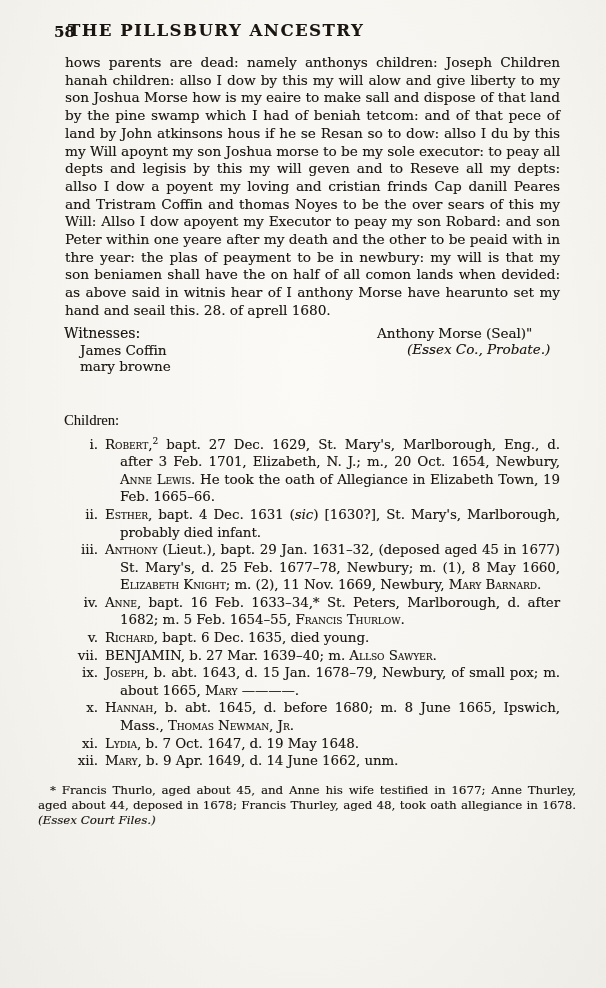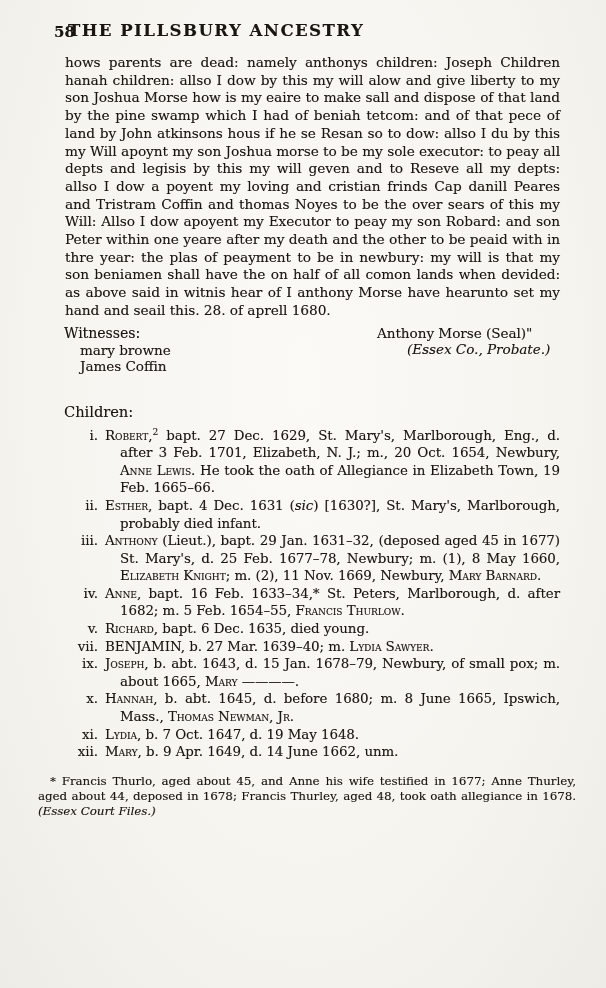--- a/index.html
+++ b/index.html
@@ -24,21 +24,21 @@
   .will{
     margin:8px 0 0 13px;
     font-size:13.6px;line-height:17.7px;
     text-align:justify;
   }
   .witnesses{position:relative;margin-top:5px;height:62px;}
   .wit-label{margin-left:12px;font-size:14px;line-height:17px;}
   .wit-name{margin-left:28px;font-size:13.5px;line-height:16.4px;}
   .sig-block{position:absolute;left:325px;top:0;font-size:13.5px;line-height:16.5px;}
   .sig-src{font-style:italic;padding-left:30px;}
-  .children-heading{margin:16px 0 7px 12px;font-size:14.6px;}
+  .children-heading{margin:25px 0 7px 12px;font-size:14.6px;font-family:Liberation Serif, serif;}
   .children-list{font-size:13.3px;line-height:17.6px;}
   .child{display:flex;}
   .child .num{flex:0 0 46px;text-align:right;padding-right:7px;}
   .child .cbody{flex:1;padding-left:15px;text-indent:-15px;text-align:justify;}
   .sc{font-variant:small-caps;}
   sup{font-size:9px;line-height:0;vertical-align:super;}
   .footnote{
     margin:13px -16px 0 -14px;
     font-size:11.8px;line-height:15.3px;
     text-align:justify;text-indent:12px;
@@ -52,22 +52,22 @@
   <div class="header">
     <span class="pagenum">58</span>
     <h1 class="title">THE PILLSBURY ANCESTRY</h1>
   </div>
 
   <p class="will">hows parents are dead: namely anthonys children: Joseph Children hanah children: allso I dow by this my will alow and give liberty to my son Joshua Morse how is my eaire to make sall and dispose of that land by the pine swamp which I had of beniah tetcom: and of that pece of land by John atkinsons hous if he se Resan so to dow: allso I du by this my Will apoynt my son Joshua morse to be my sole executor: to peay all depts and legisis by this my will geven and to Reseve all my depts: allso I dow a poyent my loving and cristian frinds Cap danill Peares and Tristram Coffin and thomas Noyes to be the over sears of this my Will: Allso I dow apoyent my Executor to peay my son Robard: and son Peter within one yeare after my death and the other to be peaid with in thre year: the plas of peayment to be in newbury: my will is that my son beniamen shall have the on half of all comon lands when devided: as above said in witnis hear of I anthony Morse have hearunto set my hand and seail this. 28. of aprell 1680.</p>
 
   <div class="witnesses">
     <div class="wit-left">
       <div class="wit-label">Witnesses:</div>
+      <div class="wit-name">James Coffin</div>
       <div class="wit-name">mary browne</div>
-      <div class="wit-name">James Coffin</div>
     </div>
     <div class="sig-block">
       <div class="sig">Anthony Morse (Seal)"</div>
       <div class="sig-src">(Essex Co., Probate.)</div>
     </div>
   </div>
 
   <div class="children-heading">Children:</div>
 
   <div class="children-list">
@@ -86,21 +86,21 @@
       <div class="child">
         <span class="num">iv.</span>
         <span class="cbody"><span class="sc">Anne</span>, bapt. 16 Feb. 1633–34,* St. Peters, Marlborough, d. after 1682; m. 5 Feb. 1654–55, <span class="sc">Francis Thurlow</span>.</span>
       </div>
       <div class="child">
         <span class="num">v.</span>
         <span class="cbody"><span class="sc">Richard</span>, bapt. 6 Dec. 1635, died young.</span>
       </div>
       <div class="child">
         <span class="num">vii.</span>
-        <span class="cbody">BENJAMIN, b. 27 Mar. 1639–40; m. <span class="sc">Lydia Sawyer</span>.</span>
+        <span class="cbody">BENJAMIN, b. 27 Mar. 1639–40; m. <span class="sc">Allso Sawyer</span>.</span>
       </div>
       <div class="child">
         <span class="num">ix.</span>
         <span class="cbody"><span class="sc">Joseph</span>, b. abt. 1643, d. 15 Jan. 1678–79, Newbury, of small pox; m. about 1665, <span class="sc">Mary</span> ————.</span>
       </div>
       <div class="child">
         <span class="num">x.</span>
         <span class="cbody"><span class="sc">Hannah</span>, b. abt. 1645, d. before 1680; m. 8 June 1665, Ipswich, Mass., <span class="sc">Thomas Newman, Jr.</span></span>
       </div>
       <div class="child">

